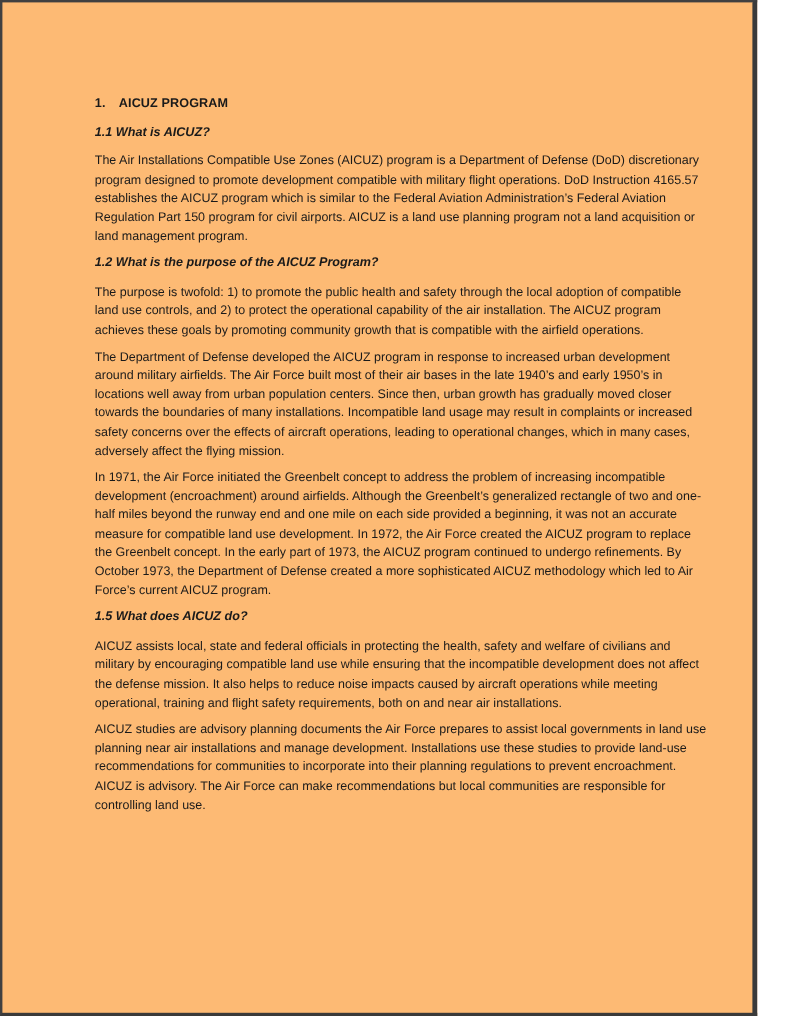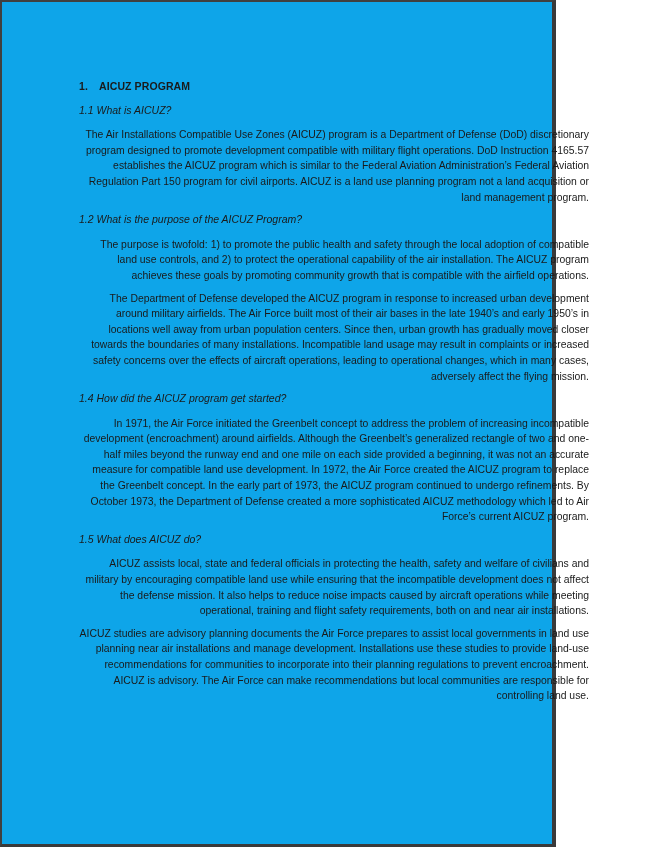--- a/index.html
+++ b/index.html
@@ -3,23 +3,23 @@
 <meta charset="utf-8">
 <style>
   html, body { margin: 0; padding: 0; }
   body {
     width: 657px; height: 847px; background: #ffffff;
     font-family: "Liberation Sans", "DejaVu Sans", sans-serif;
     overflow: hidden;
   }
   .page {
     position: relative;
-    width: 556px; height: 847px;
+    width: 631px; height: 847px;
     box-sizing: border-box;
-    background: #0ea5e9;
+    background: #fdba74;
     border-left: 2px solid #404040;
     border-top: 2px solid #404040;
     border-right: 4px solid #3a3a3a;
     border-bottom: 3px solid #3a3a3a;
   }
   .content {
     position: absolute;
     left: 77px; top: 77px;
     width: 510px;
     color: #1a1a1a;
@@ -27,47 +27,46 @@
     line-height: 15.6px;
   }
   .h1 {
     font-weight: bold;
     font-size: 10.5px;
     margin: 0 0 8px 0;
     letter-spacing: 0.1px;
   }
   .h1 .num { display: inline-block; width: 20px; }
   .h2 {
-    font-weight: normal;
+    font-weight: bold;
     font-style: italic;
     font-size: 10.5px;
     margin: 4px 0 9px 0;
   }
   .h2.indent { padding-left: 3px; }
   .p {
     margin: 0 0 7px 0;
-    text-align: right;
+    text-align: left;
   }
 </style>
 </head>
 <body>
 
 <div class="page">
   <div class="content">
     <div class="h1"><span class="num">1.</span><span>AICUZ PROGRAM</span></div>
 
     <div class="h2">1.1 What is AICUZ?</div>
     <p class="p">The Air Installations Compatible Use Zones (AICUZ) program is a Department of Defense (DoD) discretionary program designed to promote development compatible with military flight operations. DoD Instruction 4165.57 establishes the AICUZ program which is similar to the Federal Aviation Administration’s Federal Aviation Regulation Part 150 program for civil airports.  AICUZ is a land use planning program not a land acquisition or land management program.</p>
 
     <div class="h2">1.2 What is the purpose of the AICUZ Program?</div>
     <p class="p">The purpose is twofold: 1) to promote the public health and safety through the local adoption of compatible land use controls, and 2) to protect the operational capability of the air installation.  The AICUZ program achieves these goals by promoting community growth that is compatible with the airfield operations.</p>
 
     <p class="p">The Department of Defense developed the AICUZ program in response to increased urban development around military airfields.  The Air Force built most of their air bases in the late 1940’s and early 1950’s in locations well away from urban population centers.  Since then, urban growth has gradually moved closer towards the boundaries of many installations.  Incompatible land usage may result in complaints or increased safety concerns over the effects of aircraft operations, leading to operational changes, which in many cases, adversely affect the flying mission.</p>
 
-    <div class="h2">1.4 How did the AICUZ program get started?</div>
     <p class="p">In 1971, the Air Force initiated the Greenbelt concept to address the problem of increasing incompatible development (encroachment) around airfields.  Although the Greenbelt’s generalized rectangle of two and one-half miles beyond the runway end and one mile on each side provided a beginning, it was not an accurate measure for compatible land use development.  In 1972, the Air Force created the AICUZ program to replace the Greenbelt concept.  In the early part of 1973, the AICUZ program continued to undergo refinements.  By October 1973, the Department of Defense created a more sophisticated AICUZ methodology which led to Air Force’s current AICUZ program.</p>
 
     <div class="h2">1.5 What does AICUZ do?</div>
     <p class="p">AICUZ assists local, state and federal officials in protecting the health, safety and welfare of civilians and military by encouraging compatible land use while ensuring that the incompatible development does not affect the defense mission. It also helps to reduce noise impacts caused by aircraft operations while meeting operational, training and flight safety requirements, both on and near air installations.</p>
 
     <p class="p">AICUZ studies are advisory planning documents the Air Force prepares to assist local governments in land use planning near air installations and manage development. Installations use these studies to provide land-use recommendations for communities to incorporate into their planning regulations to prevent encroachment. AICUZ is advisory. The Air Force can make recommendations but local communities are responsible for controlling land use.</p>
   </div>
 </div>
 
 </body></html>

